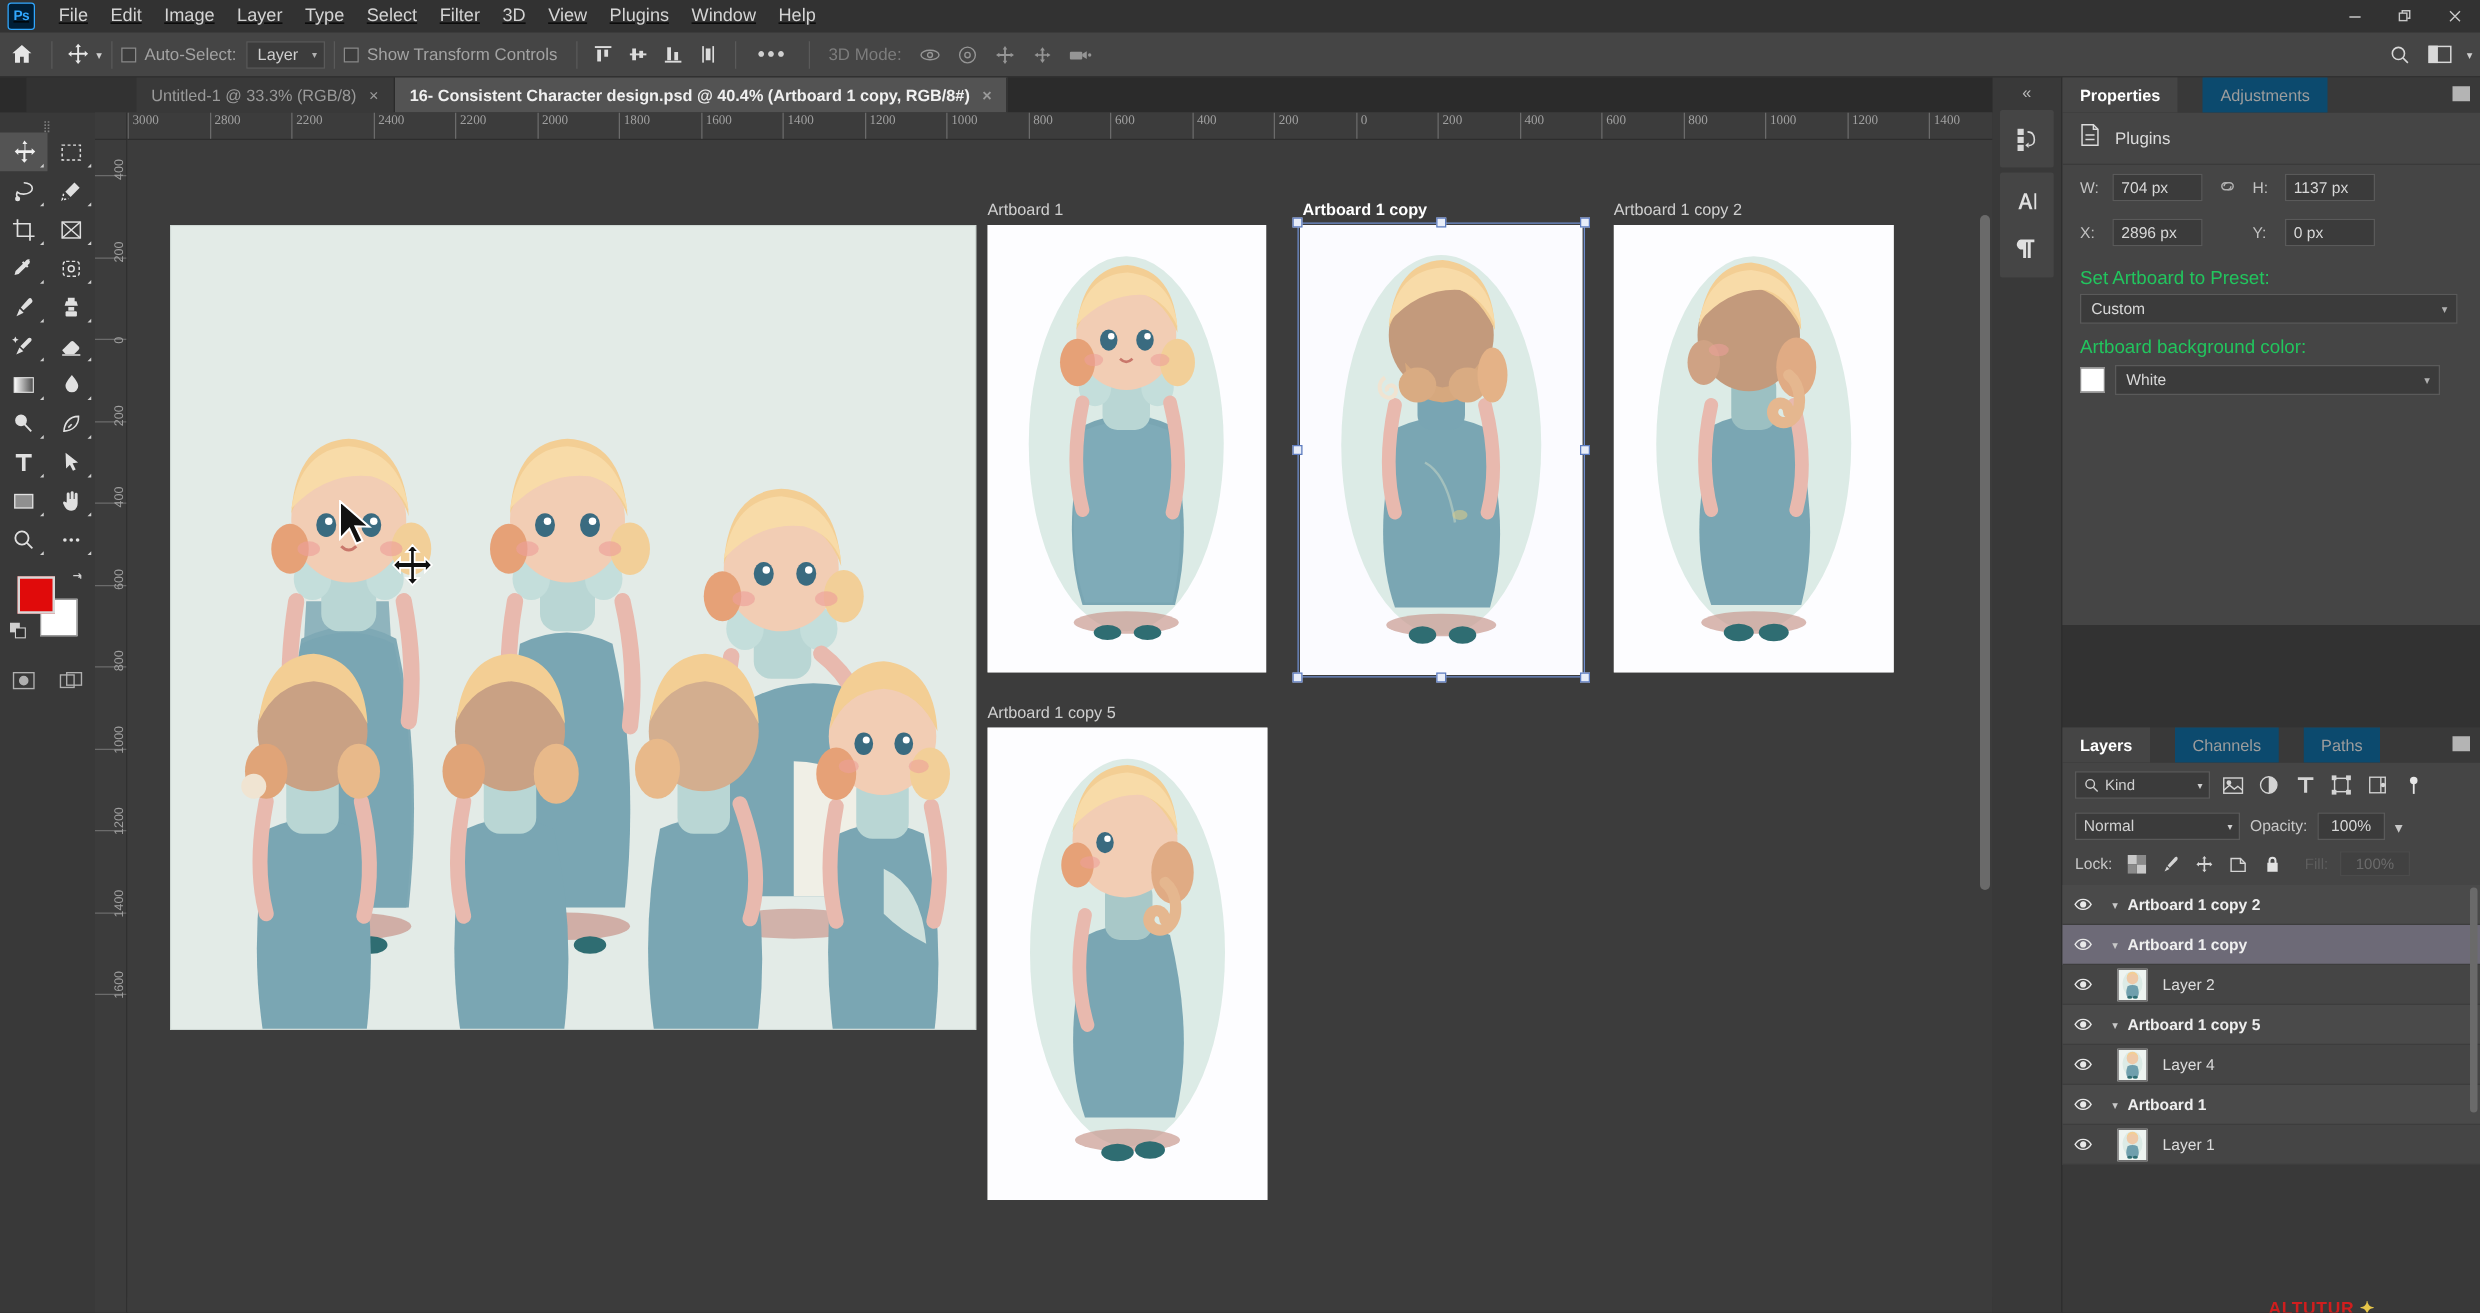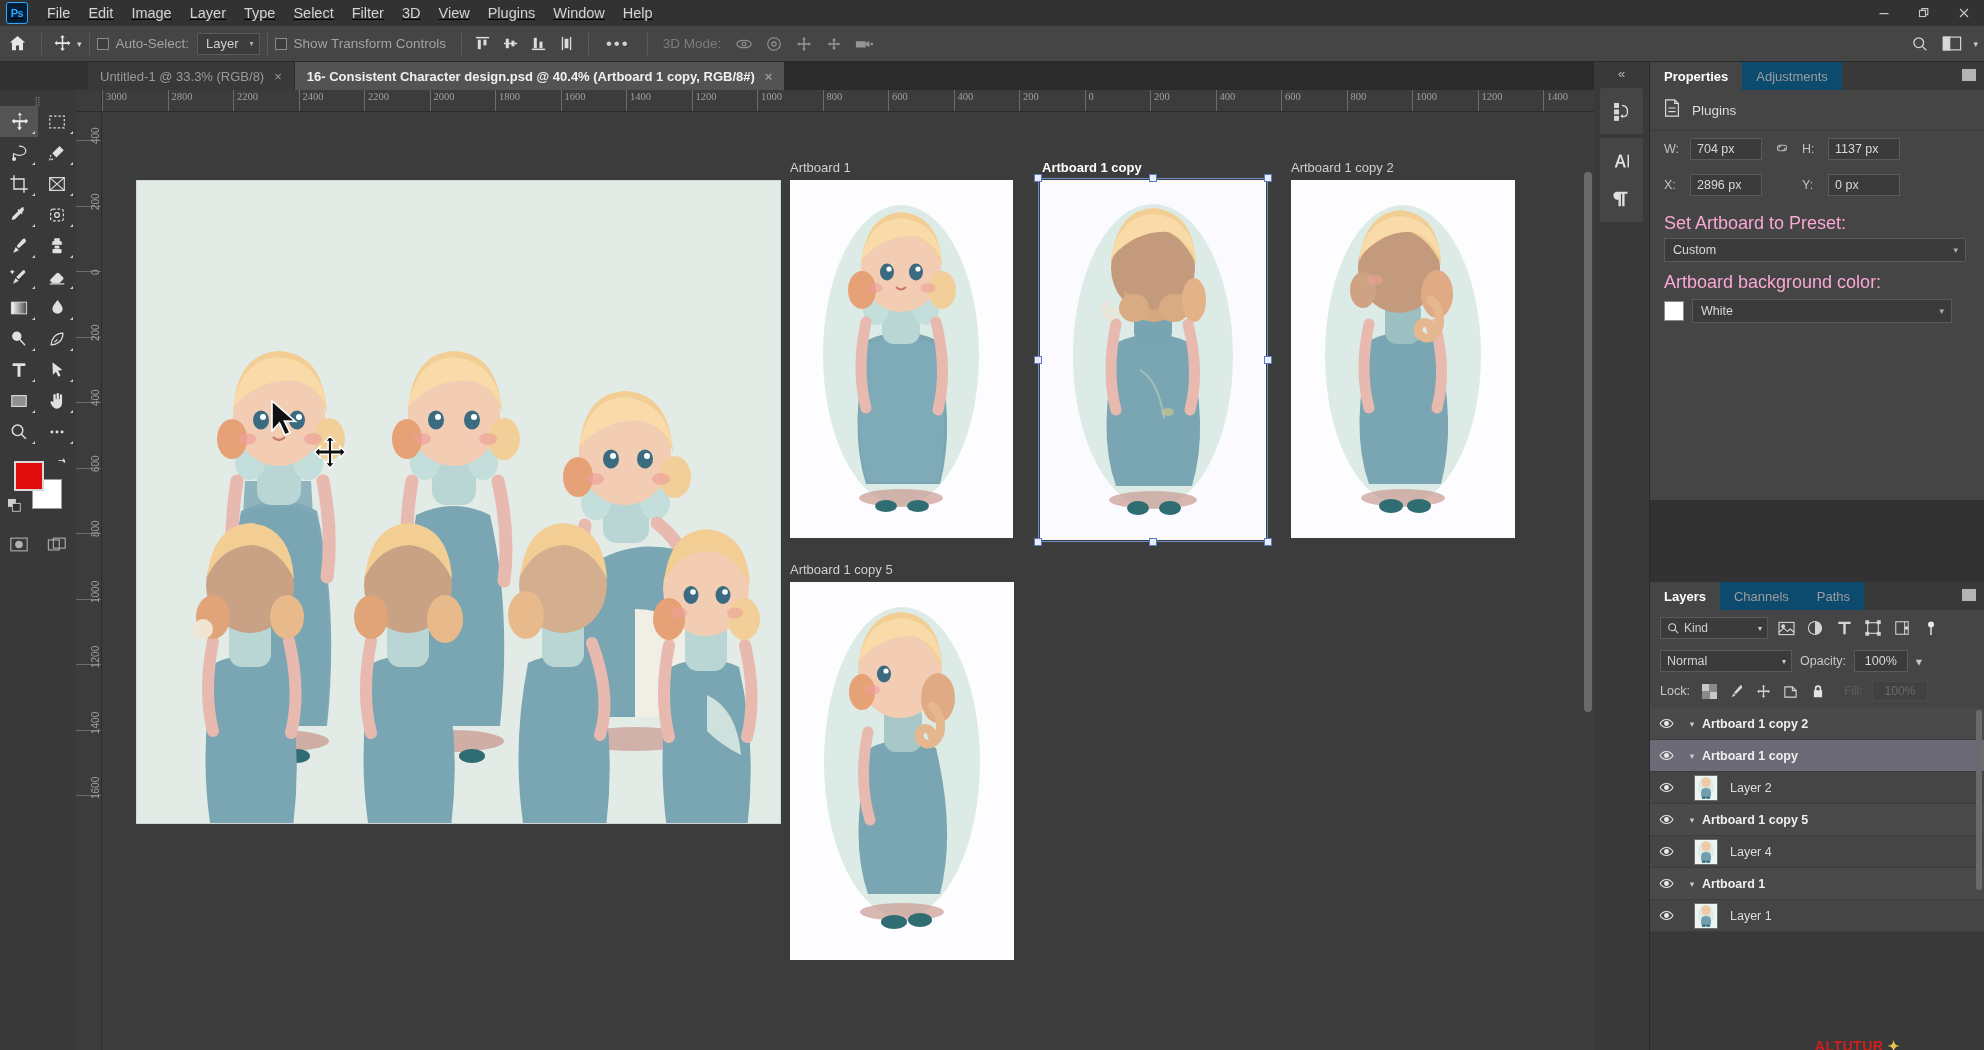--- a/index.html
+++ b/index.html
@@ -51,21 +51,21 @@
   .ob-select .car { position: absolute; right: 5px; font-size: 8px; color: #b0b0b0; }
   .ob-align { width: 28px; height: 26px; display: flex; align-items: center; justify-content: center; }
   .ob-dots { color: #d0d0d0; font-size: 17px; letter-spacing: 2px; padding: 0 10px; }
   .ob-3d { color: #7d7d7d; font-size: 13.5px; margin: 0 8px; }
   .ob-3dtool { width: 30px; height: 26px; display: flex; align-items: center; justify-content: center; opacity: .55; }
   .ob-right { position: absolute; right: 6px; display: flex; align-items: center; gap: 6px; }
 
   
   .tabbar {
     position: absolute; left: 0; top: 62px; width: 1928px; height: 28px;
-    background: #2b2b2b; display: flex; align-items: center;
+    background: #2b2b2b; display: flex; align-items: center; padding-left: 21px;
   }
   .tab-left-pad { width: 88px; height: 28px; background: #323232; }
   .tab {
     height: 28px; display: flex; align-items: center; padding: 0 12px;
     font-size: 13px; color: #9a9a9a; background: #393939;
     border-right: 1px solid #2b2b2b; white-space: nowrap; gap: 10px;
   }
   .tab.active { background: #535353; color: #f0f0f0; font-weight: bold; }
   .tab .x { font-size: 13px; color: #9a9a9a; }
   .tabbar-right { position: absolute; right: 0; top: 0; height: 28px; width: 30px; background: #2b2b2b;
@@ -144,40 +144,40 @@
     position: absolute; right: 334px; top: 62px; width: 56px; bottom: 0; background: #393939;
     border-right: 1px solid #2b2b2b;
   }
   .rail-collapse { height: 22px; display:flex; align-items:center; justify-content:center;
                    color:#b8b8b8; font-size:13px; }
   .rail-group { background: #454545; margin: 4px 6px; border-radius: 2px; padding: 4px 0; }
   .rail-btn { width: 44px; height: 38px; display: flex; align-items: center; justify-content: center; }
 
   
   .rpanel { position: absolute; right: 0; width: 334px; background: #393939; }
-  .panel-tabs { display: flex; height: 28px; background: #393939; align-items: stretch; position: relative; }
+  .panel-tabs { display: flex; height: 28px; background: #393939; align-items: stretch; position: relative; gap: 20px; }
   .ptab { display: flex; align-items: center; padding: 0 14px; font-size: 13px; color: #9d9d9d;
           background: #0c4a6e; }
   .ptab.active { background: #454545; color: #ffffff; font-weight: bold; }
   .panel-menu { position: absolute; right: 8px; top: 7px; width: 14px; height: 12px;
                 background: #b4b4b4; }
   .panel-body { background: #454545; padding: 0; }
 
   .prop-head { display: flex; align-items: center; gap: 10px; padding: 8px 12px;
                border-bottom: 1px solid #3a3a3a; }
   .prop-head .nm { color: #dcdcdc; font-size: 13.5px; }
   .prop-row { display: flex; align-items: center; padding: 7px 14px; gap: 8px; }
   .plab { color: #c2c2c2; font-size: 12.5px; width: 18px; }
   .pfield {
     background: #3b3b3b; border: 1px solid #5a5a5a; color: #d8d8d8;
     font-size: 12.5px; height: 22px; width: 72px; display: flex; align-items: center;
     padding: 0 6px;
   }
   .link-ico { color: #b0b0b0; font-size: 13px; width: 24px; text-align: center; }
-  .psec-label { color: #f9a8d4; font-size: 18px; padding: 10px 14px 4px; }
+  .psec-label { color: #22c55e; font-size: 15px; padding: 10px 14px 4px; }
   .pselect {
     margin: 0 14px; background: #3b3b3b; border: 1px solid #5a5a5a; color: #d8d8d8;
     font-size: 12.5px; height: 24px; display: flex; align-items: center; padding: 0 8px;
     position: relative; width: 302px;
   }
   .pselect .car { position: absolute; right: 7px; font-size: 9px; color: #b0b0b0; }
   .pcolorrow { display: flex; align-items: center; gap: 8px; padding: 2px 14px 12px; }
   .pswatch { width: 20px; height: 20px; background: #fff; border: 1px solid #8a8a8a; }
 
   

